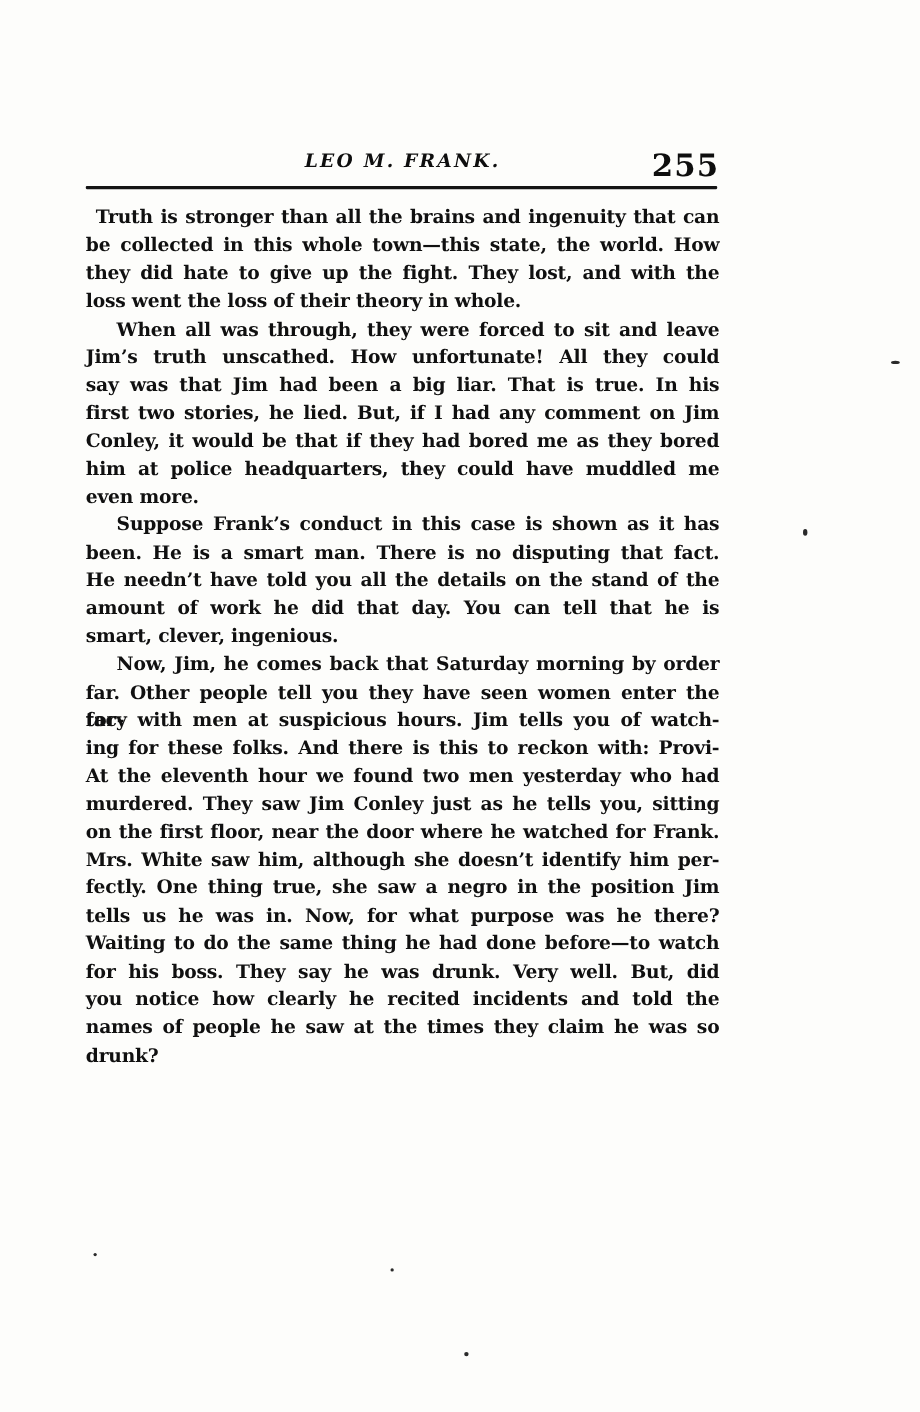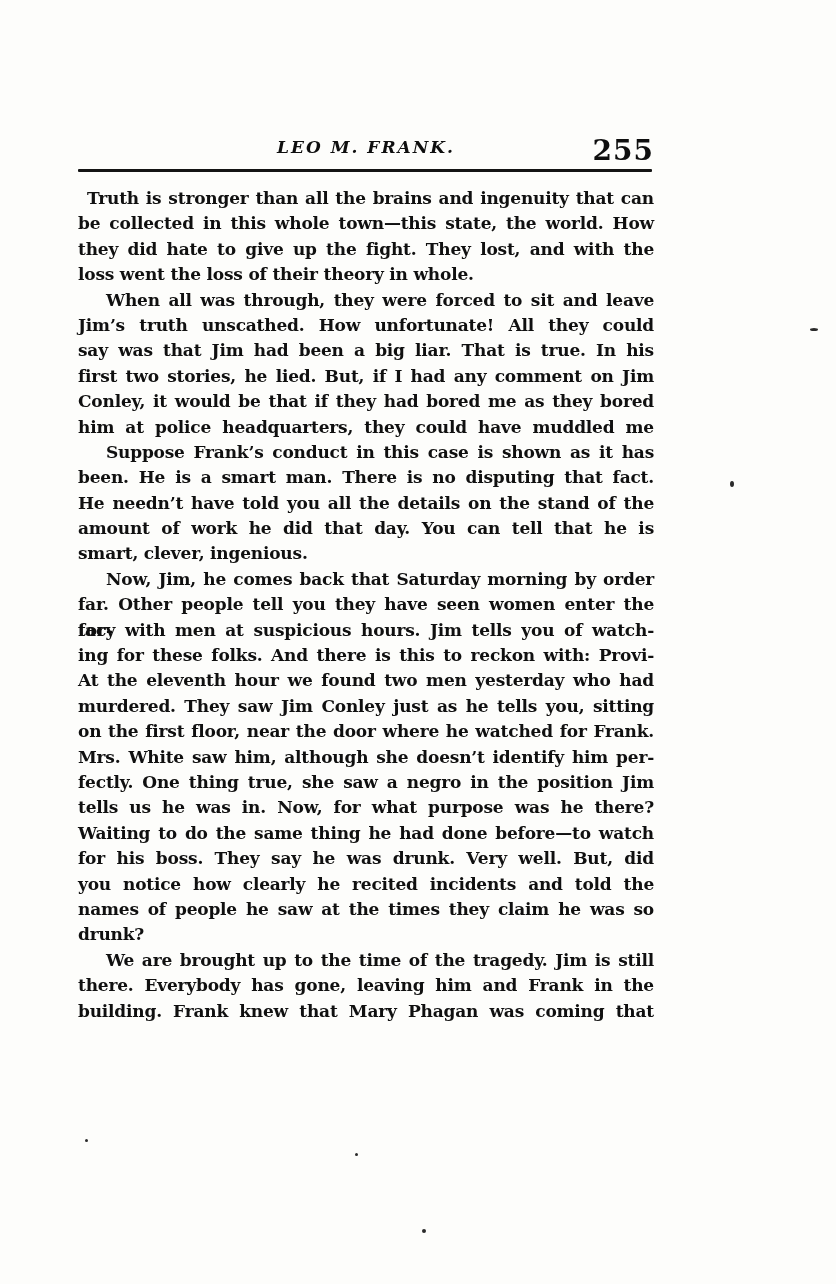--- a/index.html
+++ b/index.html
@@ -106,20 +106,21 @@
         <div class="line">they did hate to give up the fight.  They lost, and with the</div>
         <div class="line unjustified">loss went the loss of their theory in whole.</div>
       </div>
       <div class="paragraph">
         <div class="line" style="text-indent: 28px;">When all was through, they were forced to sit and leave</div>
         <div class="line">Jim’s truth unscathed.  How unfortunate!  All they could</div>
         <div class="line">say was that Jim had been a big liar.  That is true.  In his</div>
         <div class="line">first two stories, he lied.  But, if I had any comment on Jim</div>
         <div class="line">Conley, it would be that if they had bored me as they bored</div>
         <div class="line">him at police headquarters, they could have muddled me</div>
+        <div class="line unjustified">even more.</div>
       </div>
       <div class="paragraph">
         <div class="line" style="text-indent: 28px;">Suppose Frank’s conduct in this case is shown as it has</div>
         <div class="line">been.  He is a smart man.  There is no disputing that fact.</div>
         <div class="line">He needn’t have told you all the details on the stand of the</div>
         <div class="line">amount of work he did that day.  You can tell that he is</div>
         <div class="line unjustified">smart, clever, ingenious.</div>
       </div>
       <div class="paragraph">
         <div class="line" style="text-indent: 28px;">Now, Jim, he comes back that Saturday morning by order</div>
@@ -131,25 +132,20 @@
         <div class="line">on the first floor, near the door where he watched for Frank.</div>
         <div class="line">Mrs. White saw him, although she doesn’t identify him per-</div>
         <div class="line">fectly.  One thing true, she saw a negro in the position Jim</div>
         <div class="line">tells us he was in.  Now, for what purpose was he there?</div>
         <div class="line">Waiting to do the same thing he had done before—to watch</div>
         <div class="line">for his boss.  They say he was drunk.  Very well.  But, did</div>
         <div class="line">you notice how clearly he recited incidents and told the</div>
         <div class="line">names of people he saw at the times they claim he was so</div>
         <div class="line unjustified">drunk?</div>
       </div>
-      <div class="paragraph">
-        <div class="line" style="text-indent: 28px;">We are brought up to the time of the tragedy.  Jim is still</div>
-        <div class="line">there.  Everybody has gone, leaving him and Frank in the</div>
-        <div class="line">building.  Frank knew that Mary Phagan was coming that</div>
-      </div>
     </div>
 
 <div class="speck" style="left: 810px; top: 328px; width: 8px; height: 3px;"></div>
     <div class="speck" style="left: 730px; top: 481px; width: 4px; height: 6px;"></div>
     <div class="speck" style="left: 85px; top: 1139px; width: 3px; height: 3px;"></div>
     <div class="speck" style="left: 355px; top: 1153px; width: 3px; height: 3px;"></div>
     <div class="speck" style="left: 422px; top: 1229px; width: 4px; height: 4px;"></div>
   </div>
 
 </body></html>

